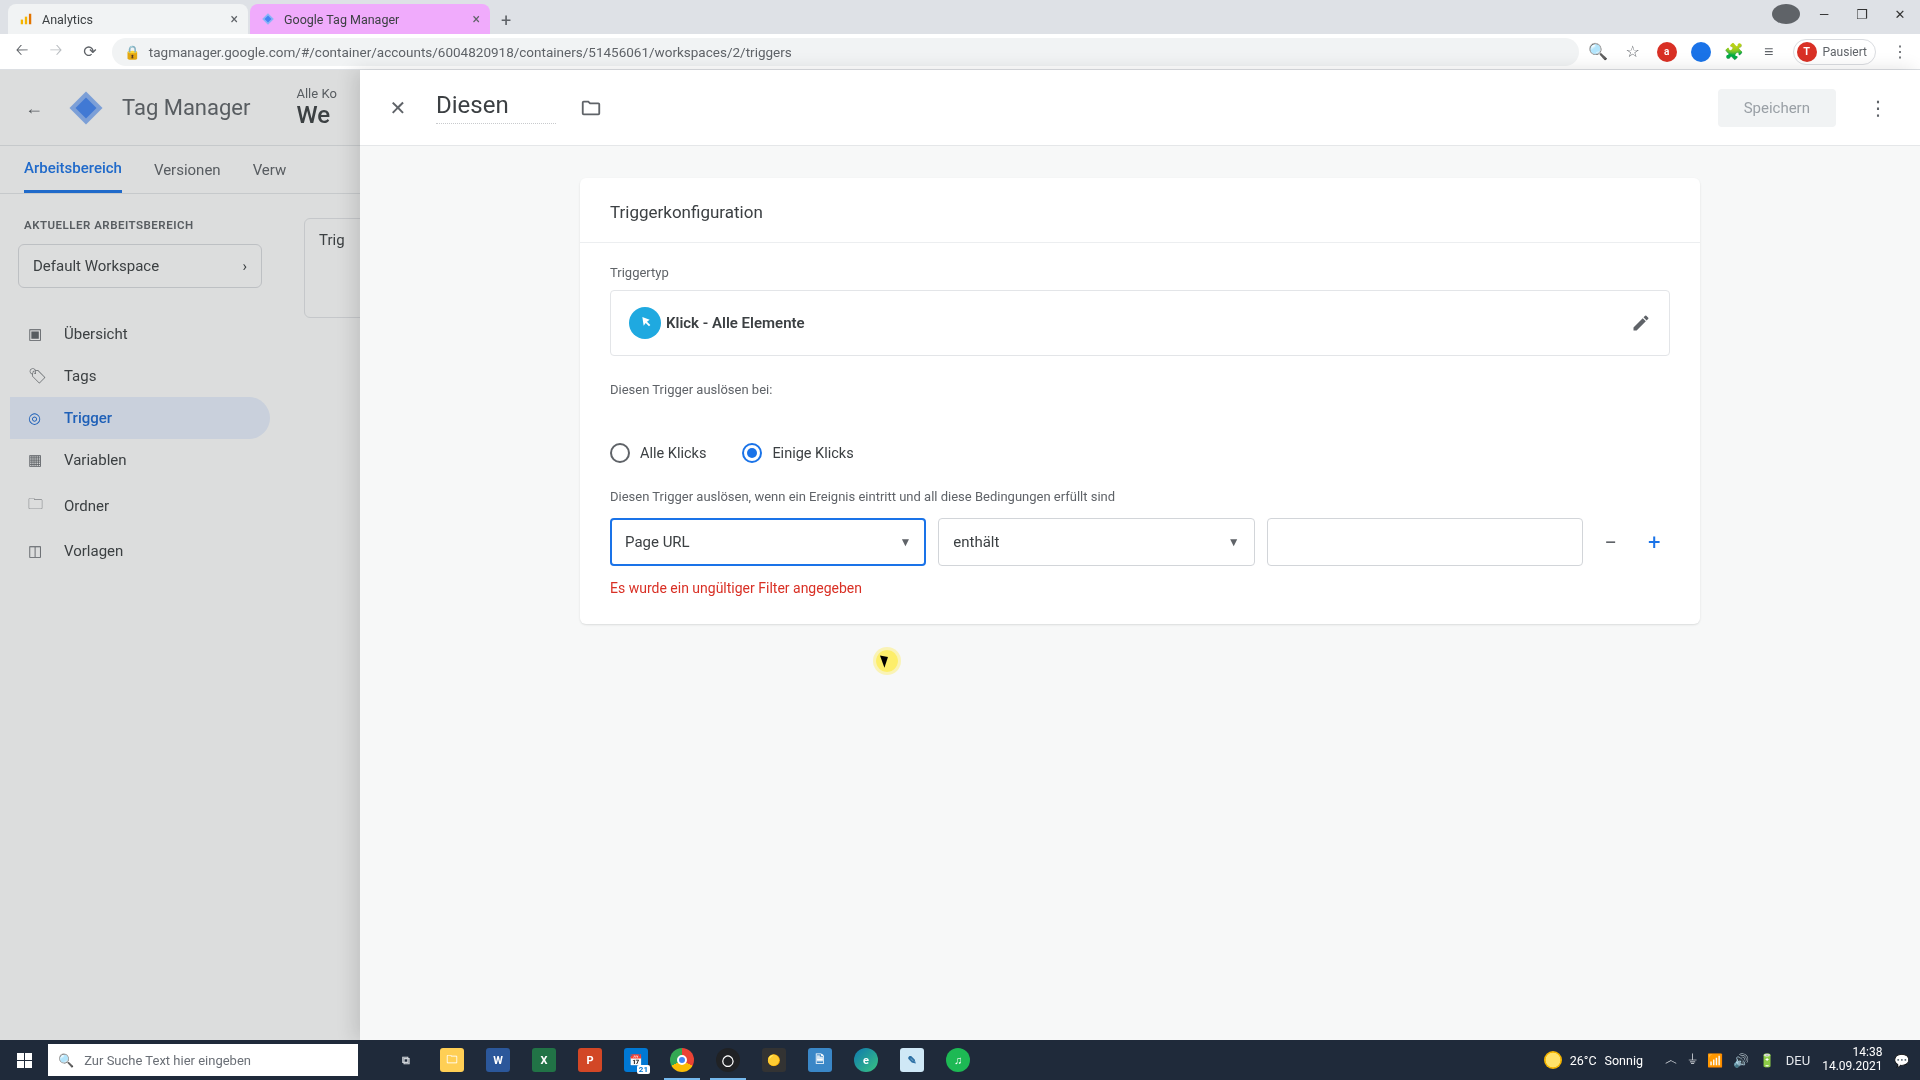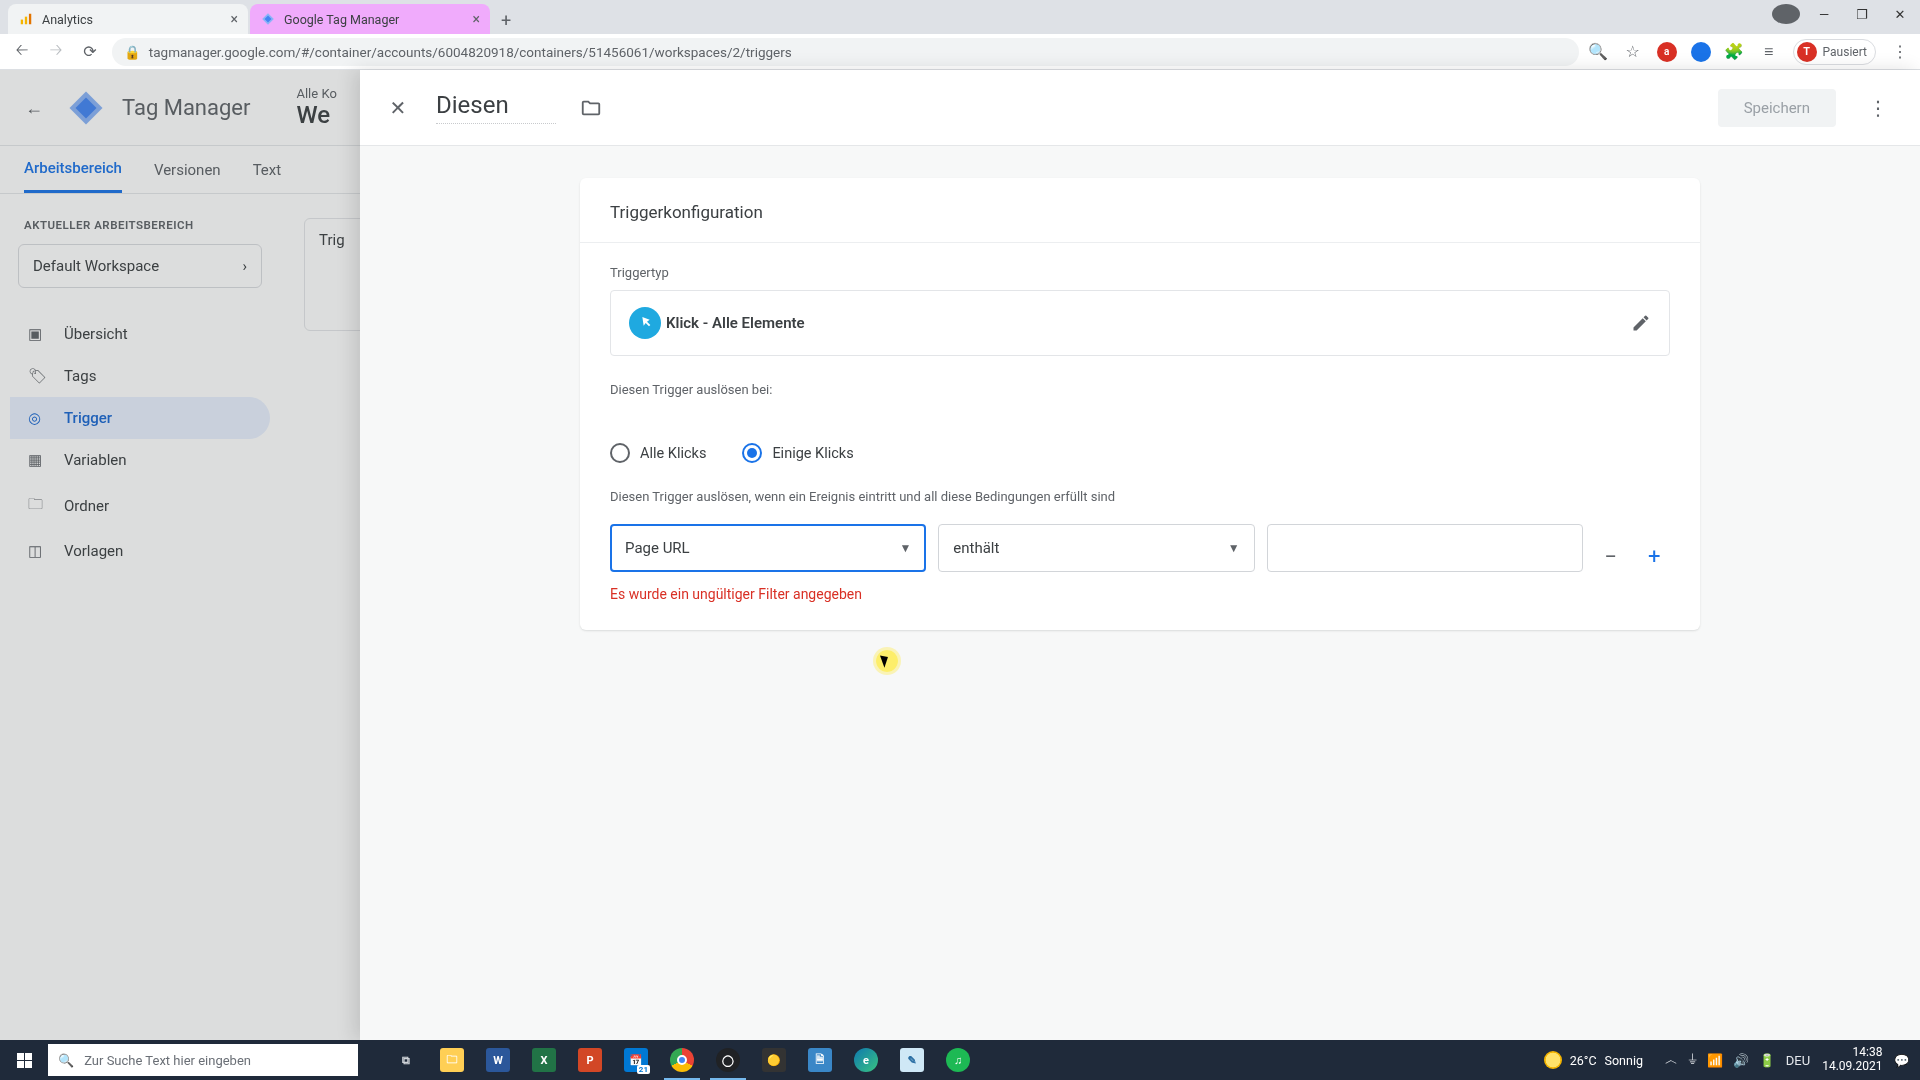--- a/index.html
+++ b/index.html
@@ -42,21 +42,21 @@
 .gtm-tab.active { color:#1a73e8; border-bottom:3px solid #1a73e8; font-weight:500;}
 .gtm-body { display:flex; }
 .gtm-sidebar { width:280px; padding:14px 10px; }
 .ws-label { font-size:11.5px; letter-spacing:.5px; color:#5f6368; font-weight:600; padding:10px 14px 6px;}
 .ws-select { margin:6px 8px 25px; border:1px solid #dadce0; border-radius:6px; padding:12px 14px; display:flex; justify-content:space-between; align-items:center; font-size:15px; color:#3c4043; cursor:pointer;}
 .side-item { display:flex; align-items:center; gap:16px; padding:12px 18px; border-radius:0 22px 22px 0; font-size:15px; color:#3c4043; cursor:pointer;}
 .side-item.active { background:#e8f0fe; color:#1967d2; font-weight:500;}
 .side-item .si-icon { width:20px; color:#5f6368;}
 .side-item.active .si-icon { color:#1967d2;}
 .gtm-main { flex:1; padding:24px; }
-.panel-placeholder { width:72px; height:113px; border:1px solid #e3e5e8; border-radius:6px; background:#fff; padding:12px 14px; font-size:15px; color:#3c4043;}
+.panel-placeholder { width:72px; height:100px; border:1px solid #e3e5e8; border-radius:6px; background:#fff; padding:12px 14px; font-size:15px; color:#3c4043;}
 
 .dim-overlay { position:absolute; inset:0; background:rgba(60,64,67,.18); pointer-events:none; }
 
 
 .editor-pane { position:absolute; top:0; right:0; bottom:0; left:360px; background:#fff; box-shadow:-6px 0 18px rgba(0,0,0,.12); display:flex; flex-direction:column; }
 .editor-header { height:76px; border-bottom:1px solid #e5e7e9; display:flex; align-items:center; padding:0 24px; gap:24px;}
 .eh-close { font-size:20px; color:#5f6368; cursor:pointer; width:28px; text-align:center;}
 .eh-title { font-size:24px; color:#3c4043; border-bottom:1px dotted #c8cacd; padding-bottom:4px; min-width:120px;}
 .eh-folder { color:#5f6368; cursor:pointer;}
 .eh-spacer { flex:1; }
@@ -71,21 +71,21 @@
 .type-row .tt-icon { width:32px; height:32px; border-radius:50%; background:#1fa9e0; display:flex; align-items:center; justify-content:center; color:#fff;}
 .type-row .tt-name { font-size:15px; font-weight:600; color:#3c4043;}
 .type-row .tt-edit { margin-left:auto; color:#5f6368; cursor:pointer;}
 .section-gap { height:26px;}
 .radio-row { display:flex; gap:36px; align-items:center;}
 .radio { display:flex; align-items:center; gap:10px; font-size:14.5px; color:#3c4043; cursor:pointer;margin-top:36px;}
 .radio .r-outer { width:20px; height:20px; border:2px solid #5f6368; border-radius:50%; display:flex; align-items:center; justify-content:center;}
 .radio.checked .r-outer { border-color:#1a73e8;}
 .radio .r-inner { width:10px; height:10px; border-radius:50%; background:#1a73e8; display:none;}
 .radio.checked .r-inner { display:block;}
-.cond-row { display:flex; gap:12px; align-items:flex-end; margin-top:20px;}
+.cond-row { display:flex; gap:12px; align-items:center; margin-top:14px;}
 .select { height:48px; border:1px solid #d2d5d9; border-radius:4px; display:flex; align-items:center; justify-content:space-between; padding:0 14px; font-size:15px; color:#3c4043; background:#fff; cursor:pointer;}
 .select.focused { border:2px solid #1a73e8; padding:0 13px;}
 .select .arrow { color:#5f6368; font-size:12px;}
 .text-input { height:48px; border:1px solid #d2d5d9; border-radius:4px; padding:0 12px; font-size:15px; color:#3c4043; background:#fff; width:320px;}
 .cond-btn { width:32px; height:32px; display:flex; align-items:center; justify-content:center; color:#5f6368; cursor:pointer; font-size:22px;}
 .cond-btn.add { color:#1a73e8;}
 .error-text { color:#d93025; font-size:14px; margin-top:14px;}
 
 
 .cursor-mark { position:absolute; width:22px; height:22px; border-radius:50%; background:rgba(255,235,59,.75); box-shadow:0 0 0 3px rgba(255,235,59,.35); }
@@ -178,21 +178,21 @@
       </span>
       <span class="gtm-title">Tag Manager</span>
       <div class="gtm-crumbs">
         <div>Alle Ko</div>
         <div class="big">We</div>
       </div>
     </div>
     <div class="gtm-tabs">
       <div class="gtm-tab active">Arbeitsbereich</div>
       <div class="gtm-tab">Versionen</div>
-      <div class="gtm-tab">Text</div>
+      <div class="gtm-tab">Verw</div>
     </div>
     <div class="gtm-body">
       <div class="gtm-sidebar">
         <div class="ws-label">AKTUELLER ARBEITSBEREICH</div>
         <div class="ws-select">
           <span>Default Workspace</span>
           <span>›</span>
         </div>
         <div class="side-item">
           <span class="si-icon">▣</span>

